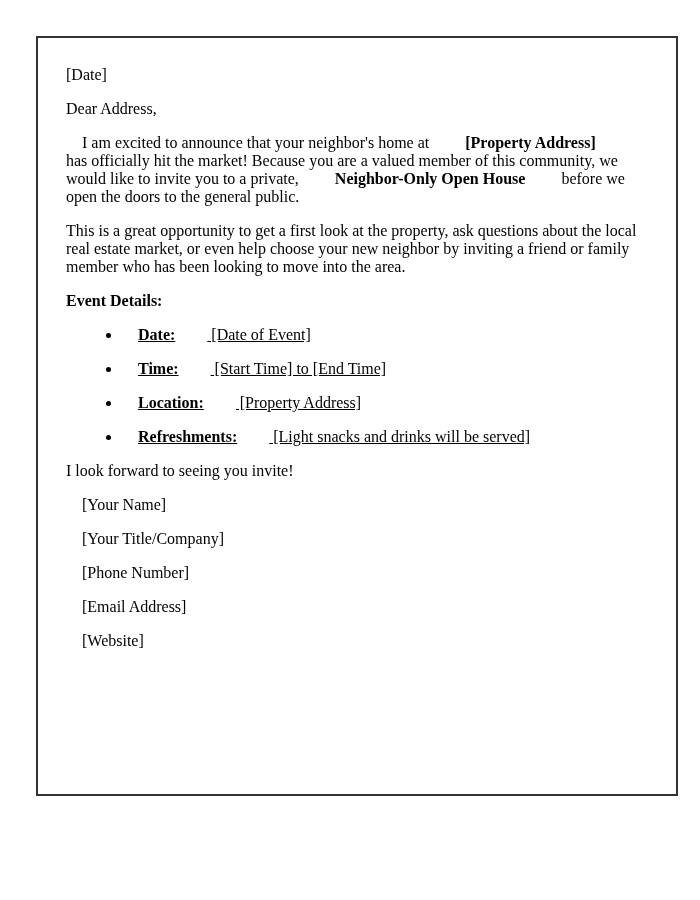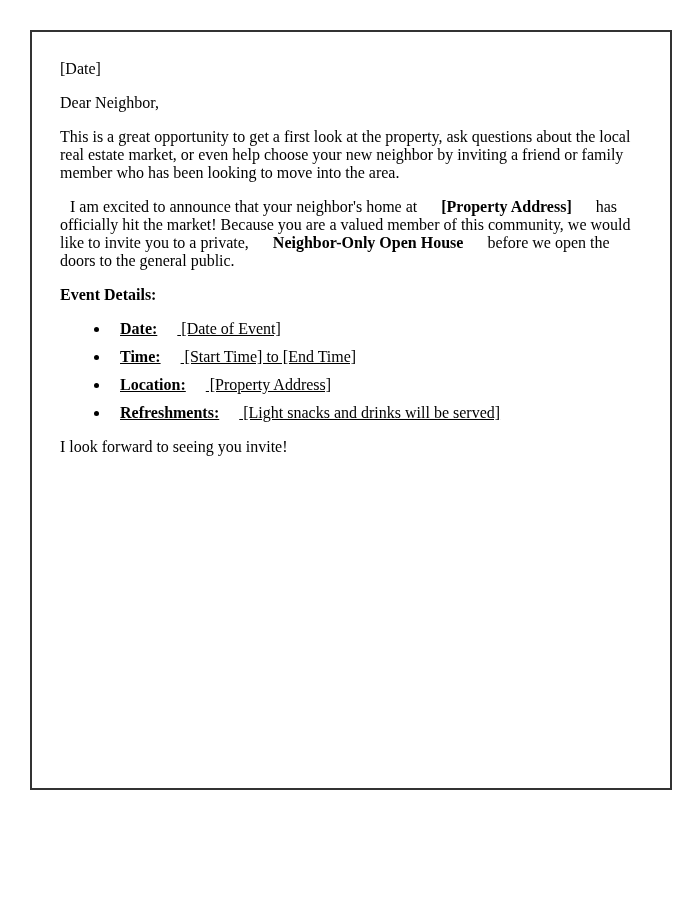--- a/index.html
+++ b/index.html
@@ -1,15 +1,15 @@
 <!DOCTYPE html>
 <html><head>
 <meta charset="utf-8">
 <style>
-  * { margin: 10px; padding: 0; box-sizing: border-box; }
+  * { margin: 16px; padding: 0; box-sizing: border-box; }
   html, body {
     width: 700px;
     height: 900px;
     background: #ffffff;
     font-family: "Liberation Serif", serif;
     color: #000000;
     overflow: hidden;
   }
   .letter-box {
     position: absolute;
@@ -35,33 +35,40 @@
   .sig-block { margin: 16px 0; }
   .sig-block div { line-height: 18px; }
 </style>
 </head>
 <body>
 
 <div class="letter-box">
 
   <p>[Date]</p>
 
-  <p>Dear Neighbor,</p>
+  <p>Dear Address,</p>
+
+  <p><span>I am excited to announce that your neighbor's home at </span><span class="b">[Property Address]</span><span> has officially hit the market! Because you are a valued member of this community, we would like to invite you to a private, </span><span class="b">Neighbor-Only Open House</span><span> before we open the doors to the general public.</span></p>
 
   <p>This is a great opportunity to get a first look at the property, ask questions about the local real estate market, or even help choose your new neighbor by inviting a friend or family member who has been looking to move into the area.</p>
-
-  <p><span>I am excited to announce that your neighbor's home at </span><span class="b">[Property Address]</span><span> has officially hit the market! Because you are a valued member of this community, we would like to invite you to a private, </span><span class="b">Neighbor-Only Open House</span><span> before we open the doors to the general public.</span></p>
 
   <p class="b">Event Details:</p>
 
   <ul class="event-list">
     <li><span class="b">Date:</span><span> [Date of Event]</span></li>
     <li><span class="b">Time:</span><span> [Start Time] to [End Time]</span></li>
     <li><span class="b">Location:</span><span> [Property Address]</span></li>
     <li><span class="b">Refreshments:</span><span> [Light snacks and drinks will be served]</span></li>
   </ul>
 
 
   <p>I look forward to seeing you invite!</p>
 
 
+  <div class="sig-block">
+    <div>[Your Name]</div>
+    <div>[Your Title/Company]</div>
+    <div>[Phone Number]</div>
+    <div>[Email Address]</div>
+    <div>[Website]</div>
+  </div>
 
 </div>
 
 </body></html>

